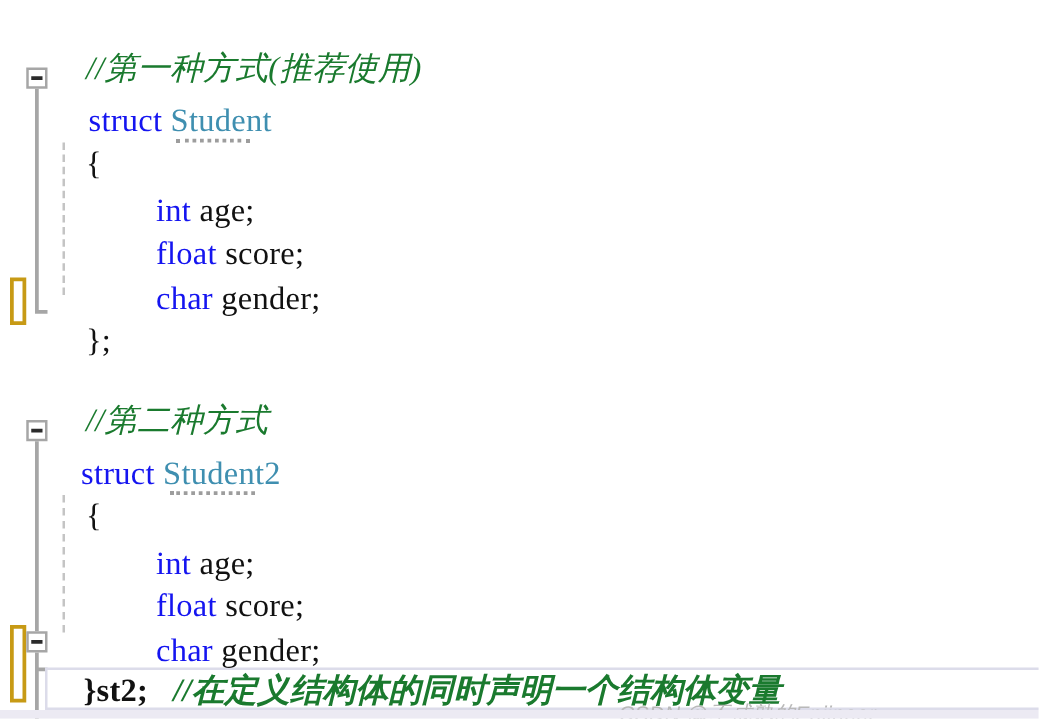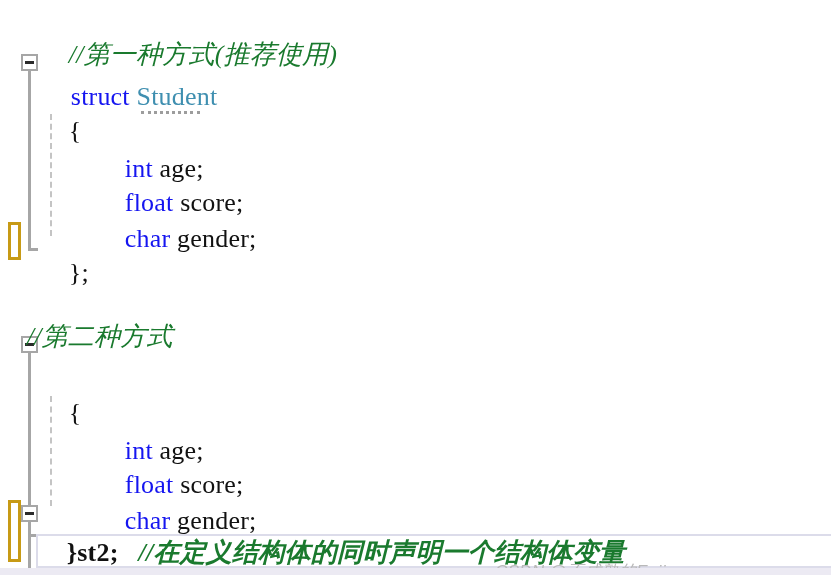--- a/index.html
+++ b/index.html
@@ -180,24 +180,27 @@
   </div>
 
   <div class="line" style="top:188px; padding-left:98px;">
     <span class="kw">char</span><span> </span><span class="plain">gender;</span>
   </div>
 
   <div class="line" style="top:222px; padding-left:42px;">
     <span class="plain">};</span>
   </div>
 
-  <div class="line" style="top:286px; ">
+  <div class="line" style="top:286px; padding-left:42px;">
     <span class="comment">//第二种方式</span>
   </div>
 
+  <div class="line" style="top:328px; padding-left:38px;">
+    <span class="kw">struct</span><span> </span><span class="type-id">Student2</span>
+  </div>
 
   <div class="line" style="top:362px; padding-left:42px;">
     <span class="plain">{</span>
   </div>
 
   <div class="line" style="top:400px; padding-left:98px;">
     <span class="kw">int</span><span> </span><span class="plain">age;</span>
   </div>
 
   <div class="line" style="top:434px; padding-left:98px;">

